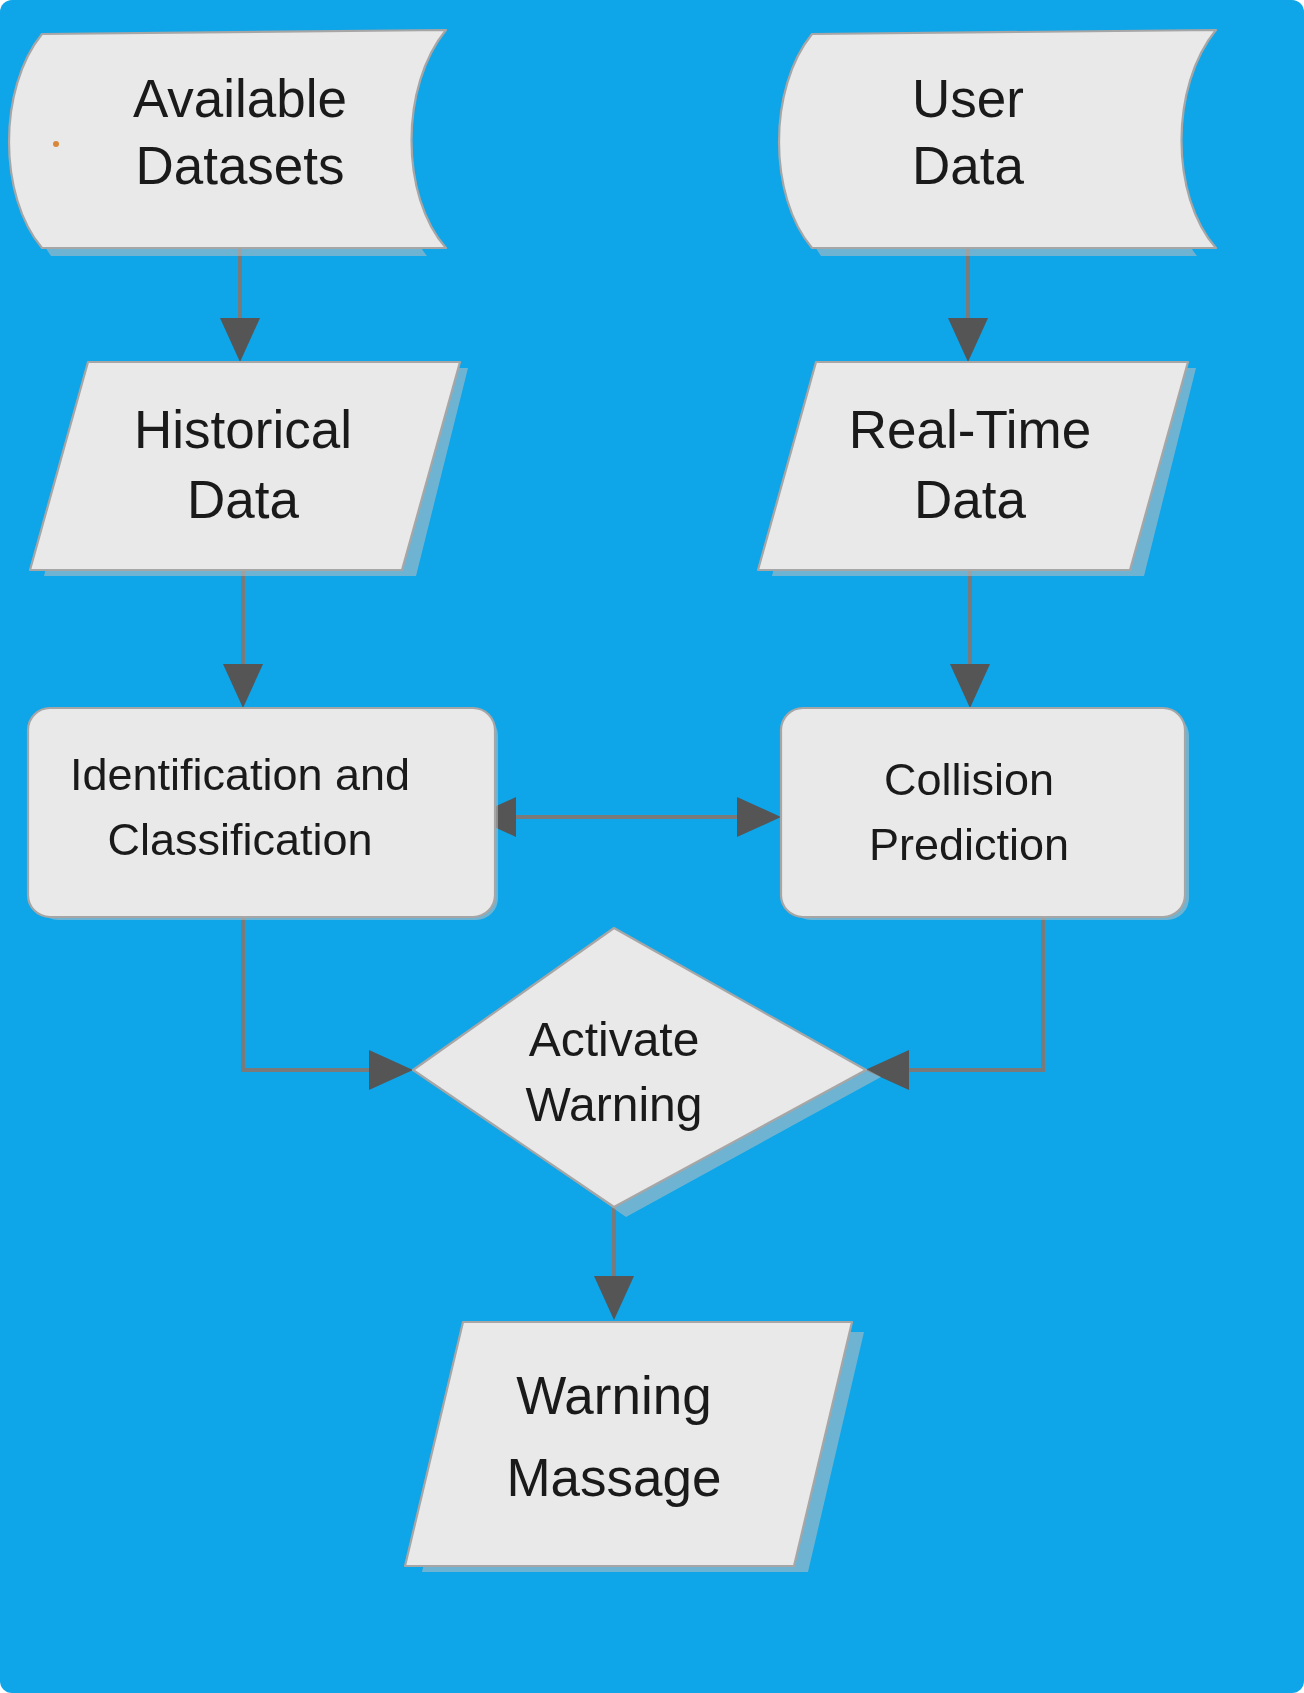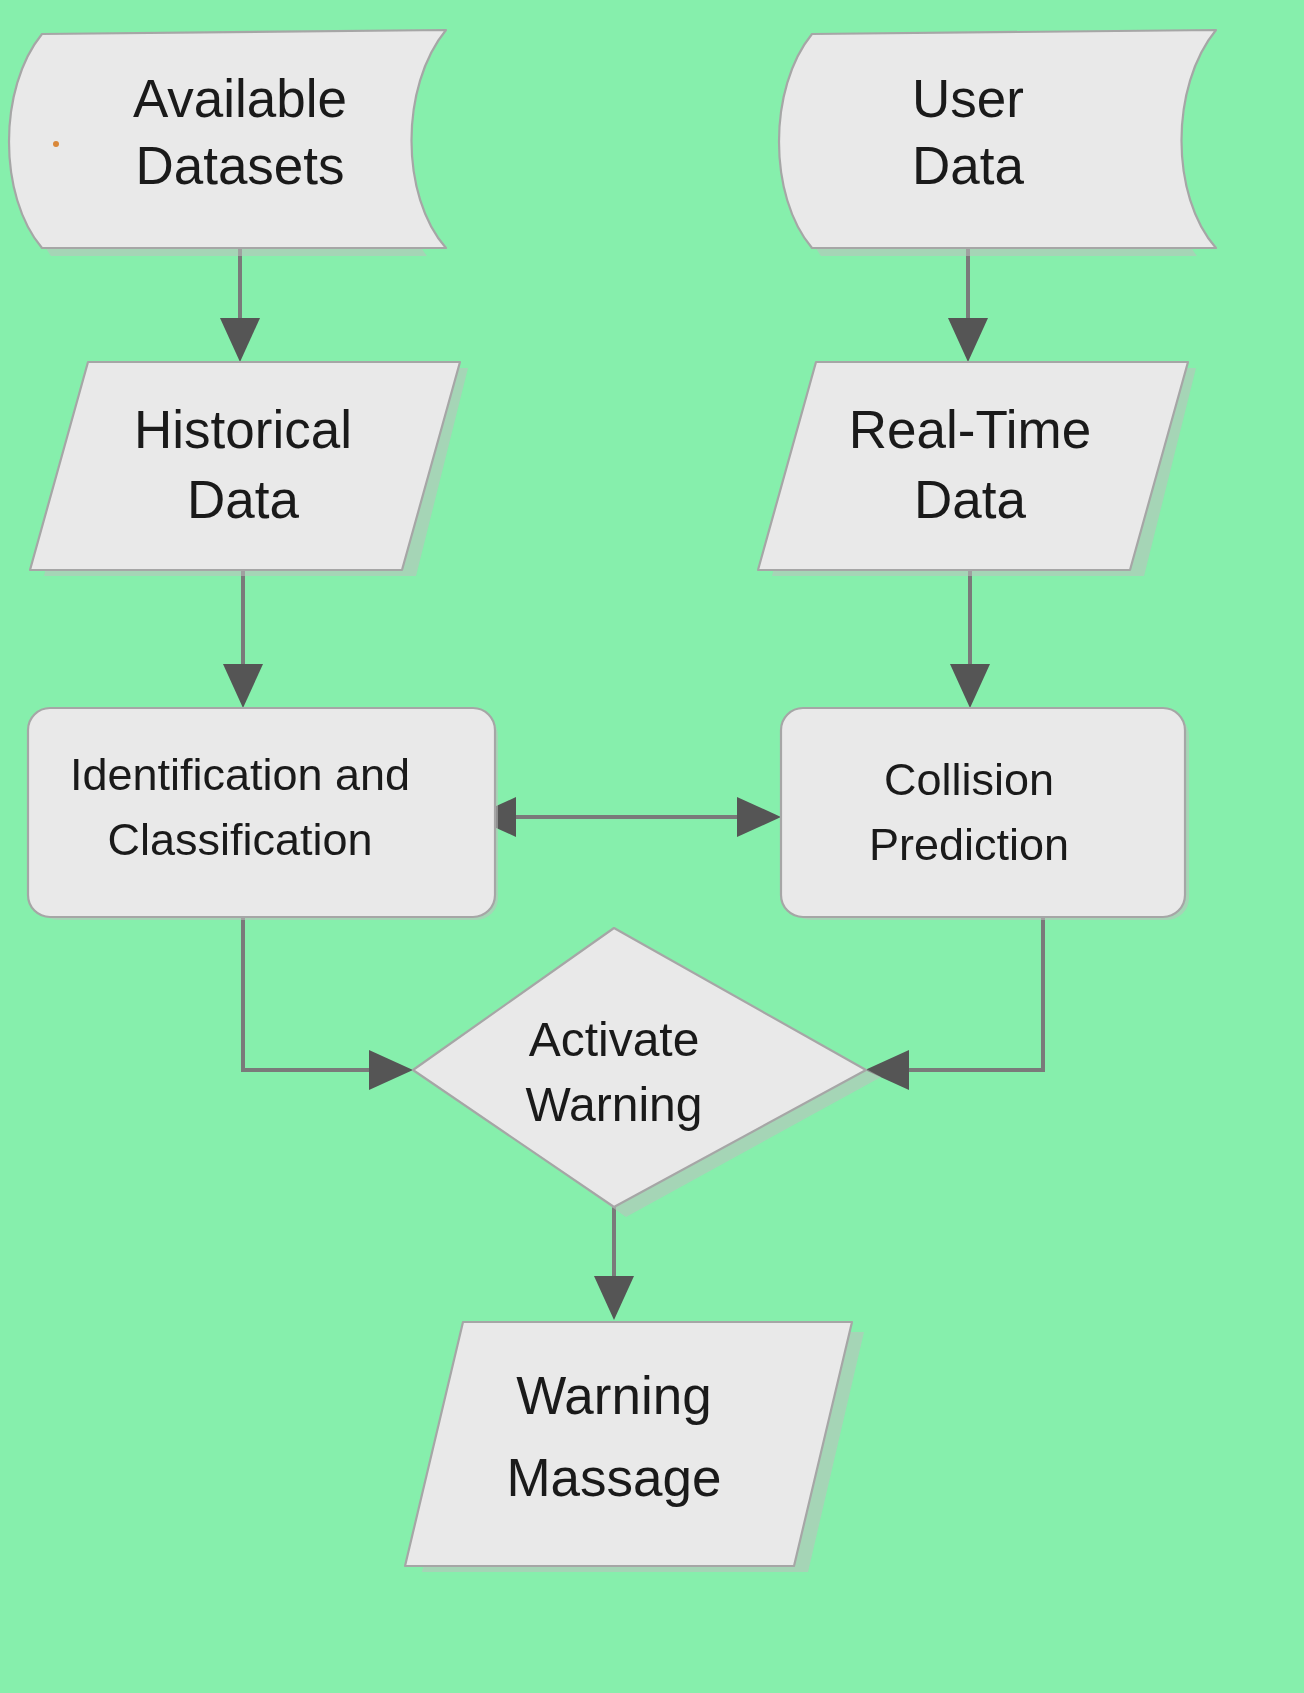--- a/index.html
+++ b/index.html
@@ -10,21 +10,22 @@
   body {
     width: 1304px;
     height: 1693px;
     font-family: "Liberation Sans", sans-serif;
     overflow: hidden;
   }
   #flowchart-root {
     position: relative;
     width: 1304px;
     height: 1693px;
-    background: #86efac;
+    background: #0ea5e9;
+    border-radius: 12px;
   }
   svg#flow-svg {
     position: absolute;
     top: 0;
     left: 0;
     width: 1304px;
     height: 1693px;
     display: block;
   }
   .node-shape {

